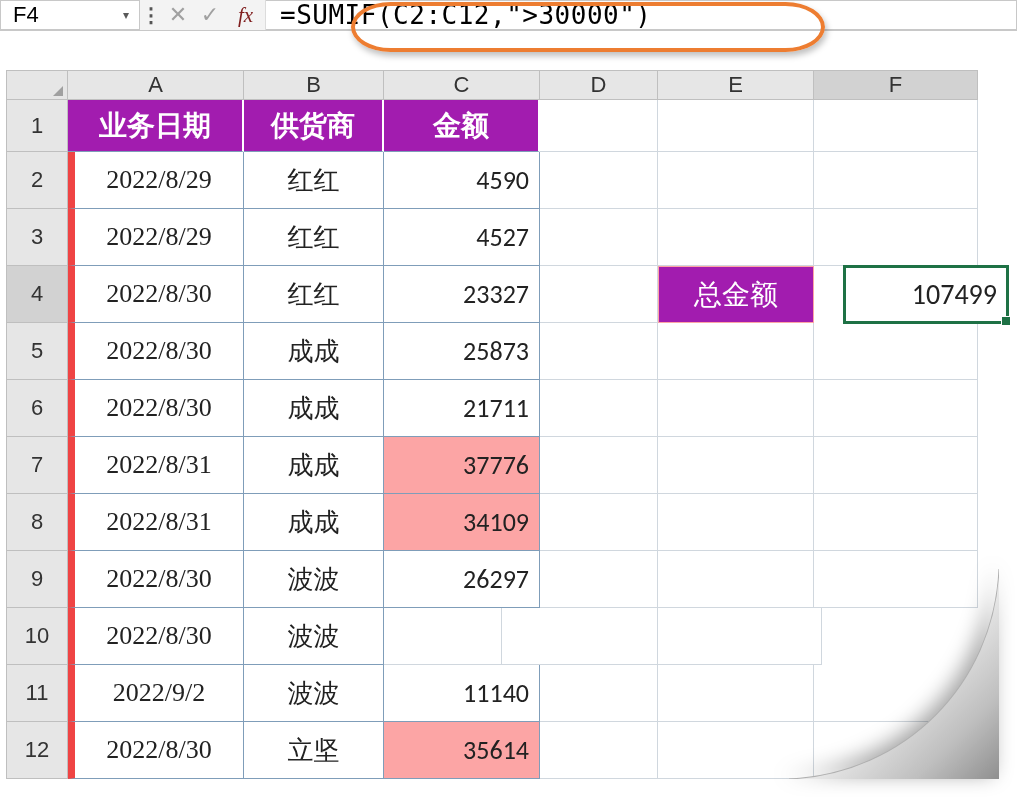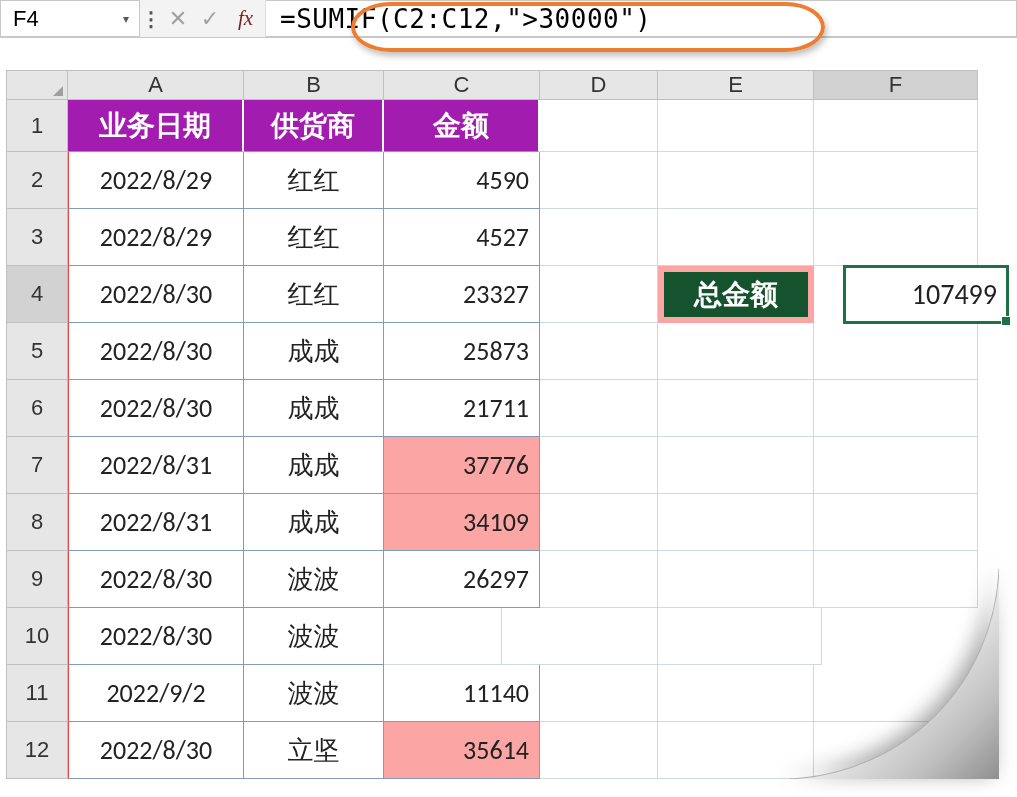--- a/index.html
+++ b/index.html
@@ -9,21 +9,21 @@
     width: 1017px;
     height: 797px;
     position: relative;
     overflow: hidden;
   }
 
   
   .formula-bar {
     display: flex;
     align-items: stretch;
-    height: 38px;
+    height: 31px;
     border-bottom: 1px solid #c8c8c8;
     background: #f3f3f3;
     font-size: 20px;
   }
   .name-box {
     width: 140px;
     background: #fff;
     border: 1px solid #c8c8c8;
     display: flex;
     align-items: center;
@@ -152,32 +152,32 @@
     border-bottom:1px solid #7f9db9;
     font-size: 28px;
   }
   .th-cell:last-of-type{ border-right:1px solid #7f9db9; }
 
   
   .tbody-cell {
     border-right:1px solid #7f9db9;
     border-bottom:1px solid #7f9db9;
   }
-  .tbody-cell.colA-left { border-left:1px solid #ef4444; }
+  .tbody-cell.colA-left { border-left:7px solid #ef4444;font-family:Liberation Serif, serif; }
 
   .center { justify-content:center; }
   .right { justify-content:flex-end; }
 
   .pink { background:#fca5a5; }
 
   
   .sum-label-cell {
-    background:#14532d; color:#fff; font-weight:bold;
+    background:#a21caf; color:#fff; font-weight:normal;
     justify-content:center; font-size:28px;
-    border:6px solid #fca5a5;
+    border:1px solid #fca5a5;
   }
 
   
   .selected-cell {
     outline: 3px solid #1e7145;
     outline-offset: -2px;
     z-index: 10;
     margin-left: 30px;
   }
   .selected-cell::after{

